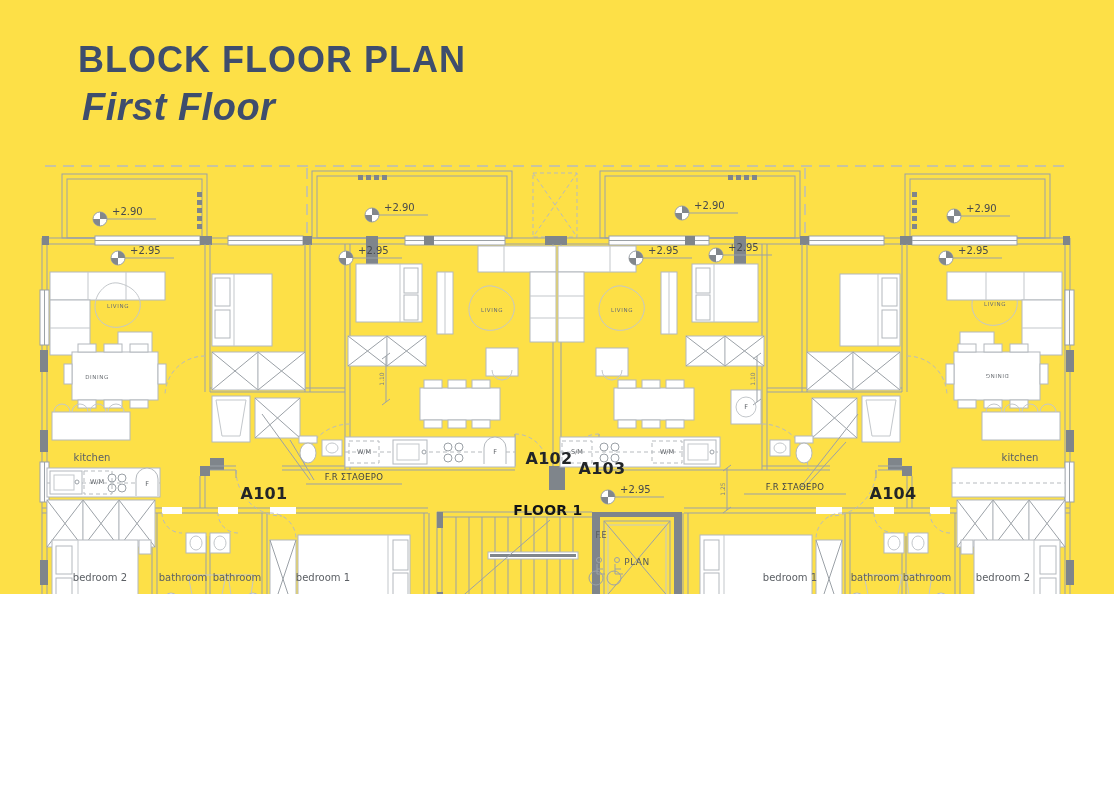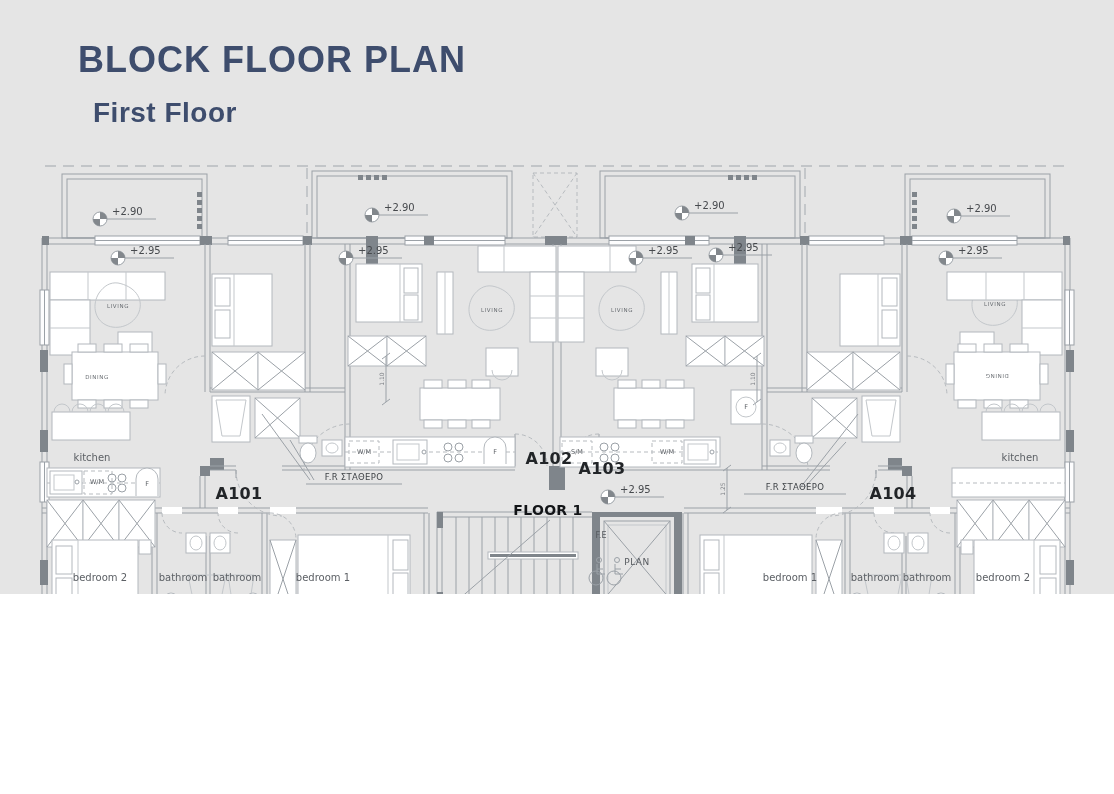--- a/index.html
+++ b/index.html
@@ -1,21 +1,21 @@
 <!DOCTYPE html>
 <html><head>
 <meta charset="utf-8">
 <style>
   html,body{margin:0;padding:0;background:#fff;}
-  #page{position:relative;width:1114px;height:594px;background:#e5e5e5;overflow:hidden;
+  #page{position:relative;width:1114px;height:594px;background:#fde047;overflow:hidden;
         font-family:"Liberation Sans",sans-serif;}
   
   #title-block{position:absolute;left:78px;top:38px;color:#3e4d6d;}
   #title-block h1{margin:0;font-size:36px;font-weight:bold;letter-spacing:1px;line-height:1.2;}
-  #title-block h2{margin:15px;font-size:28px;font-weight:bold;letter-spacing:.5px;line-height:1.2;}
+  #title-block h2{margin:4px;font-size:38px;font-weight:bold;letter-spacing:.5px;line-height:1.2;font-style:italic;}
   
   #plan{position:absolute;left:0;top:0;}
   .w1{stroke:#9ba1a7;stroke-width:1;fill:none}
   .f{stroke:#b3b8bd;stroke-width:1;fill:#fff}
   .f2{stroke:#c3c7cb;stroke-width:1;fill:none}
   .d{stroke:#b7bbbf;stroke-width:1;fill:none;stroke-dasharray:4 3}
   .D{stroke:#b7bbbf;stroke-width:1.4;fill:none;stroke-dasharray:11 7}
   .k{fill:#7f858b;stroke:none}
   .win{fill:#fdfdfe;stroke:#9ba1a7;stroke-width:1}
   .gap{fill:#ffffff;stroke:none}
@@ -607,21 +607,21 @@
     <span class="lbl lv" style="left:694px;top:200px">+2.90</span>
     <span class="lbl lv" style="left:966px;top:203px">+2.90</span>
 
     <span class="lbl lv" style="left:130px;top:245px">+2.95</span>
     <span class="lbl lv" style="left:358px;top:245px">+2.95</span>
     <span class="lbl lv" style="left:648px;top:245px">+2.95</span>
     <span class="lbl lv" style="left:728px;top:242px">+2.95</span>
     <span class="lbl lv" style="left:958px;top:245px">+2.95</span>
     <span class="lbl lv" style="left:620px;top:484px">+2.95</span>
 
-    <span class="lbl ap ctr" style="left:221px;top:493px">A101</span>
+    <span class="lbl ap ctr" style="left:246px;top:493px">A101</span>
     <span class="lbl ap ctr" style="left:531px;top:458px">A102</span>
     <span class="lbl ap ctr" style="left:584px;top:468px">A103</span>
     <span class="lbl ap ctr" style="left:875px;top:493px">A104</span>
 
     <span class="lbl fl ctr" style="left:548px;top:510px">FLOOR 1</span>
     <span class="lbl lf ctr" style="left:637px;top:562px">PLAN</span>
     <span class="lbl fe ctr" style="left:601px;top:535px">F.E</span>
 
     <span class="lbl lvg ctr" style="left:118px;top:306px">LIVING</span>
     <span class="lbl lvg ctr" style="left:492px;top:310px">LIVING</span>

